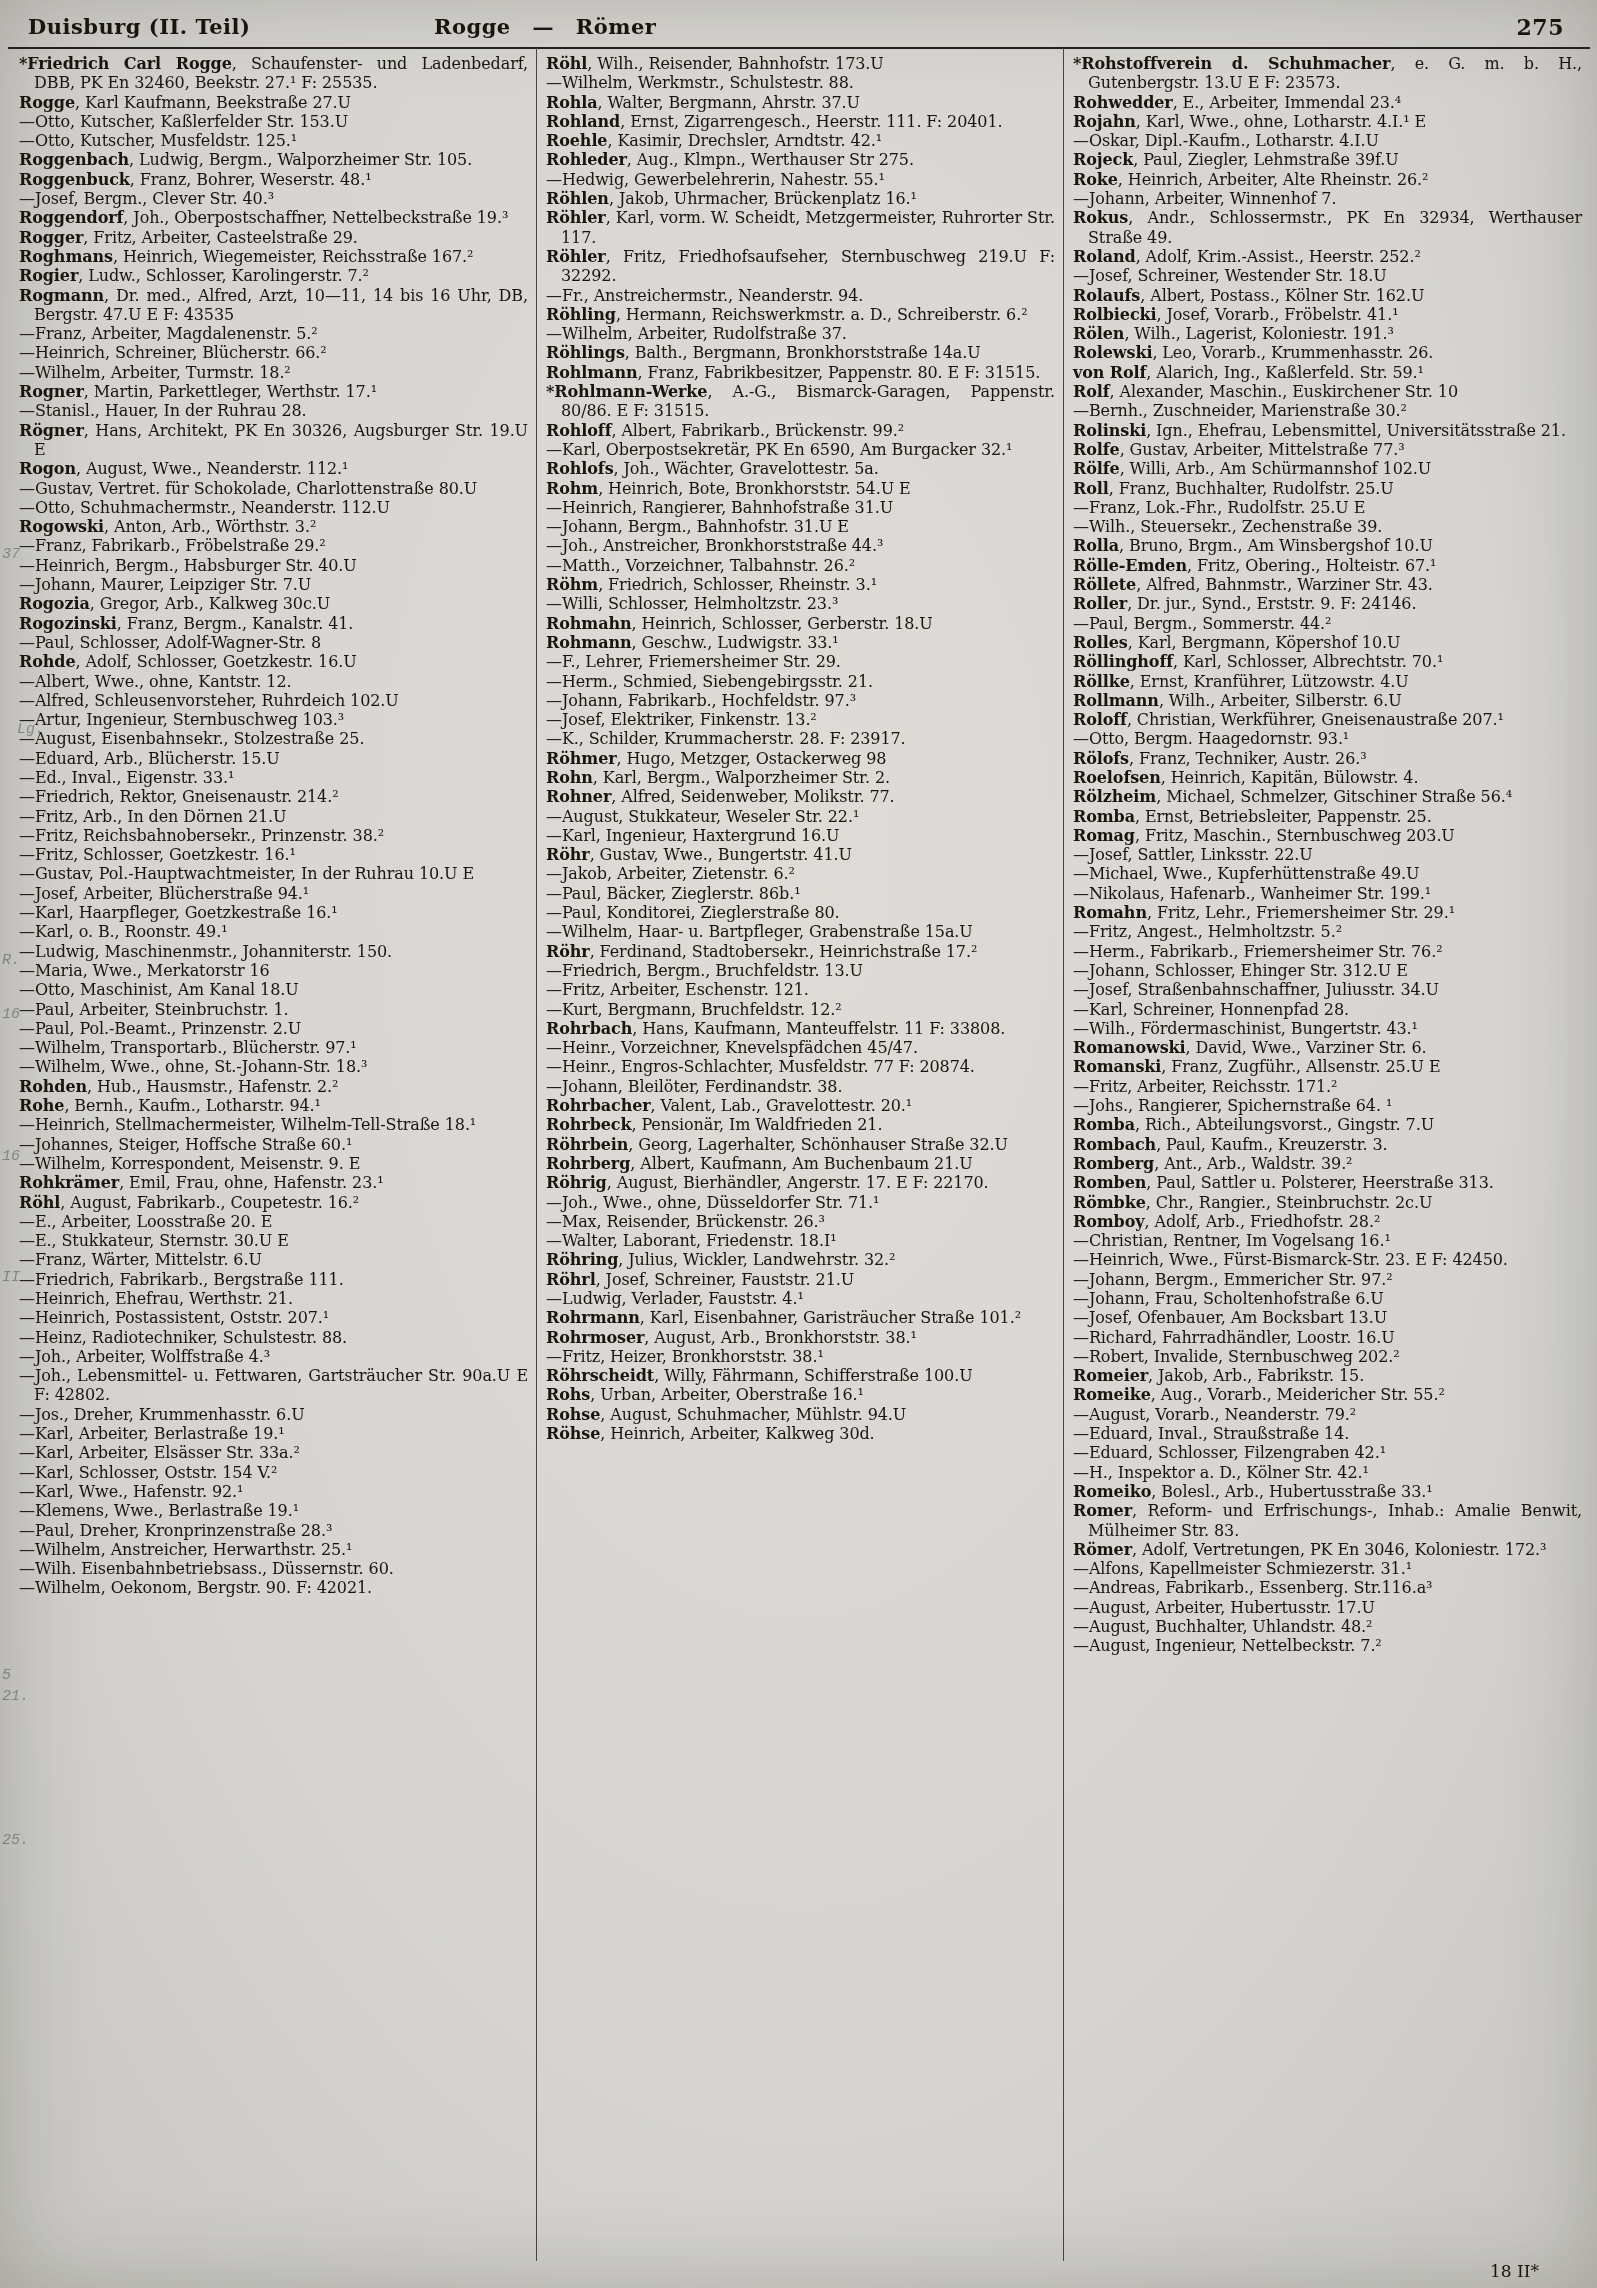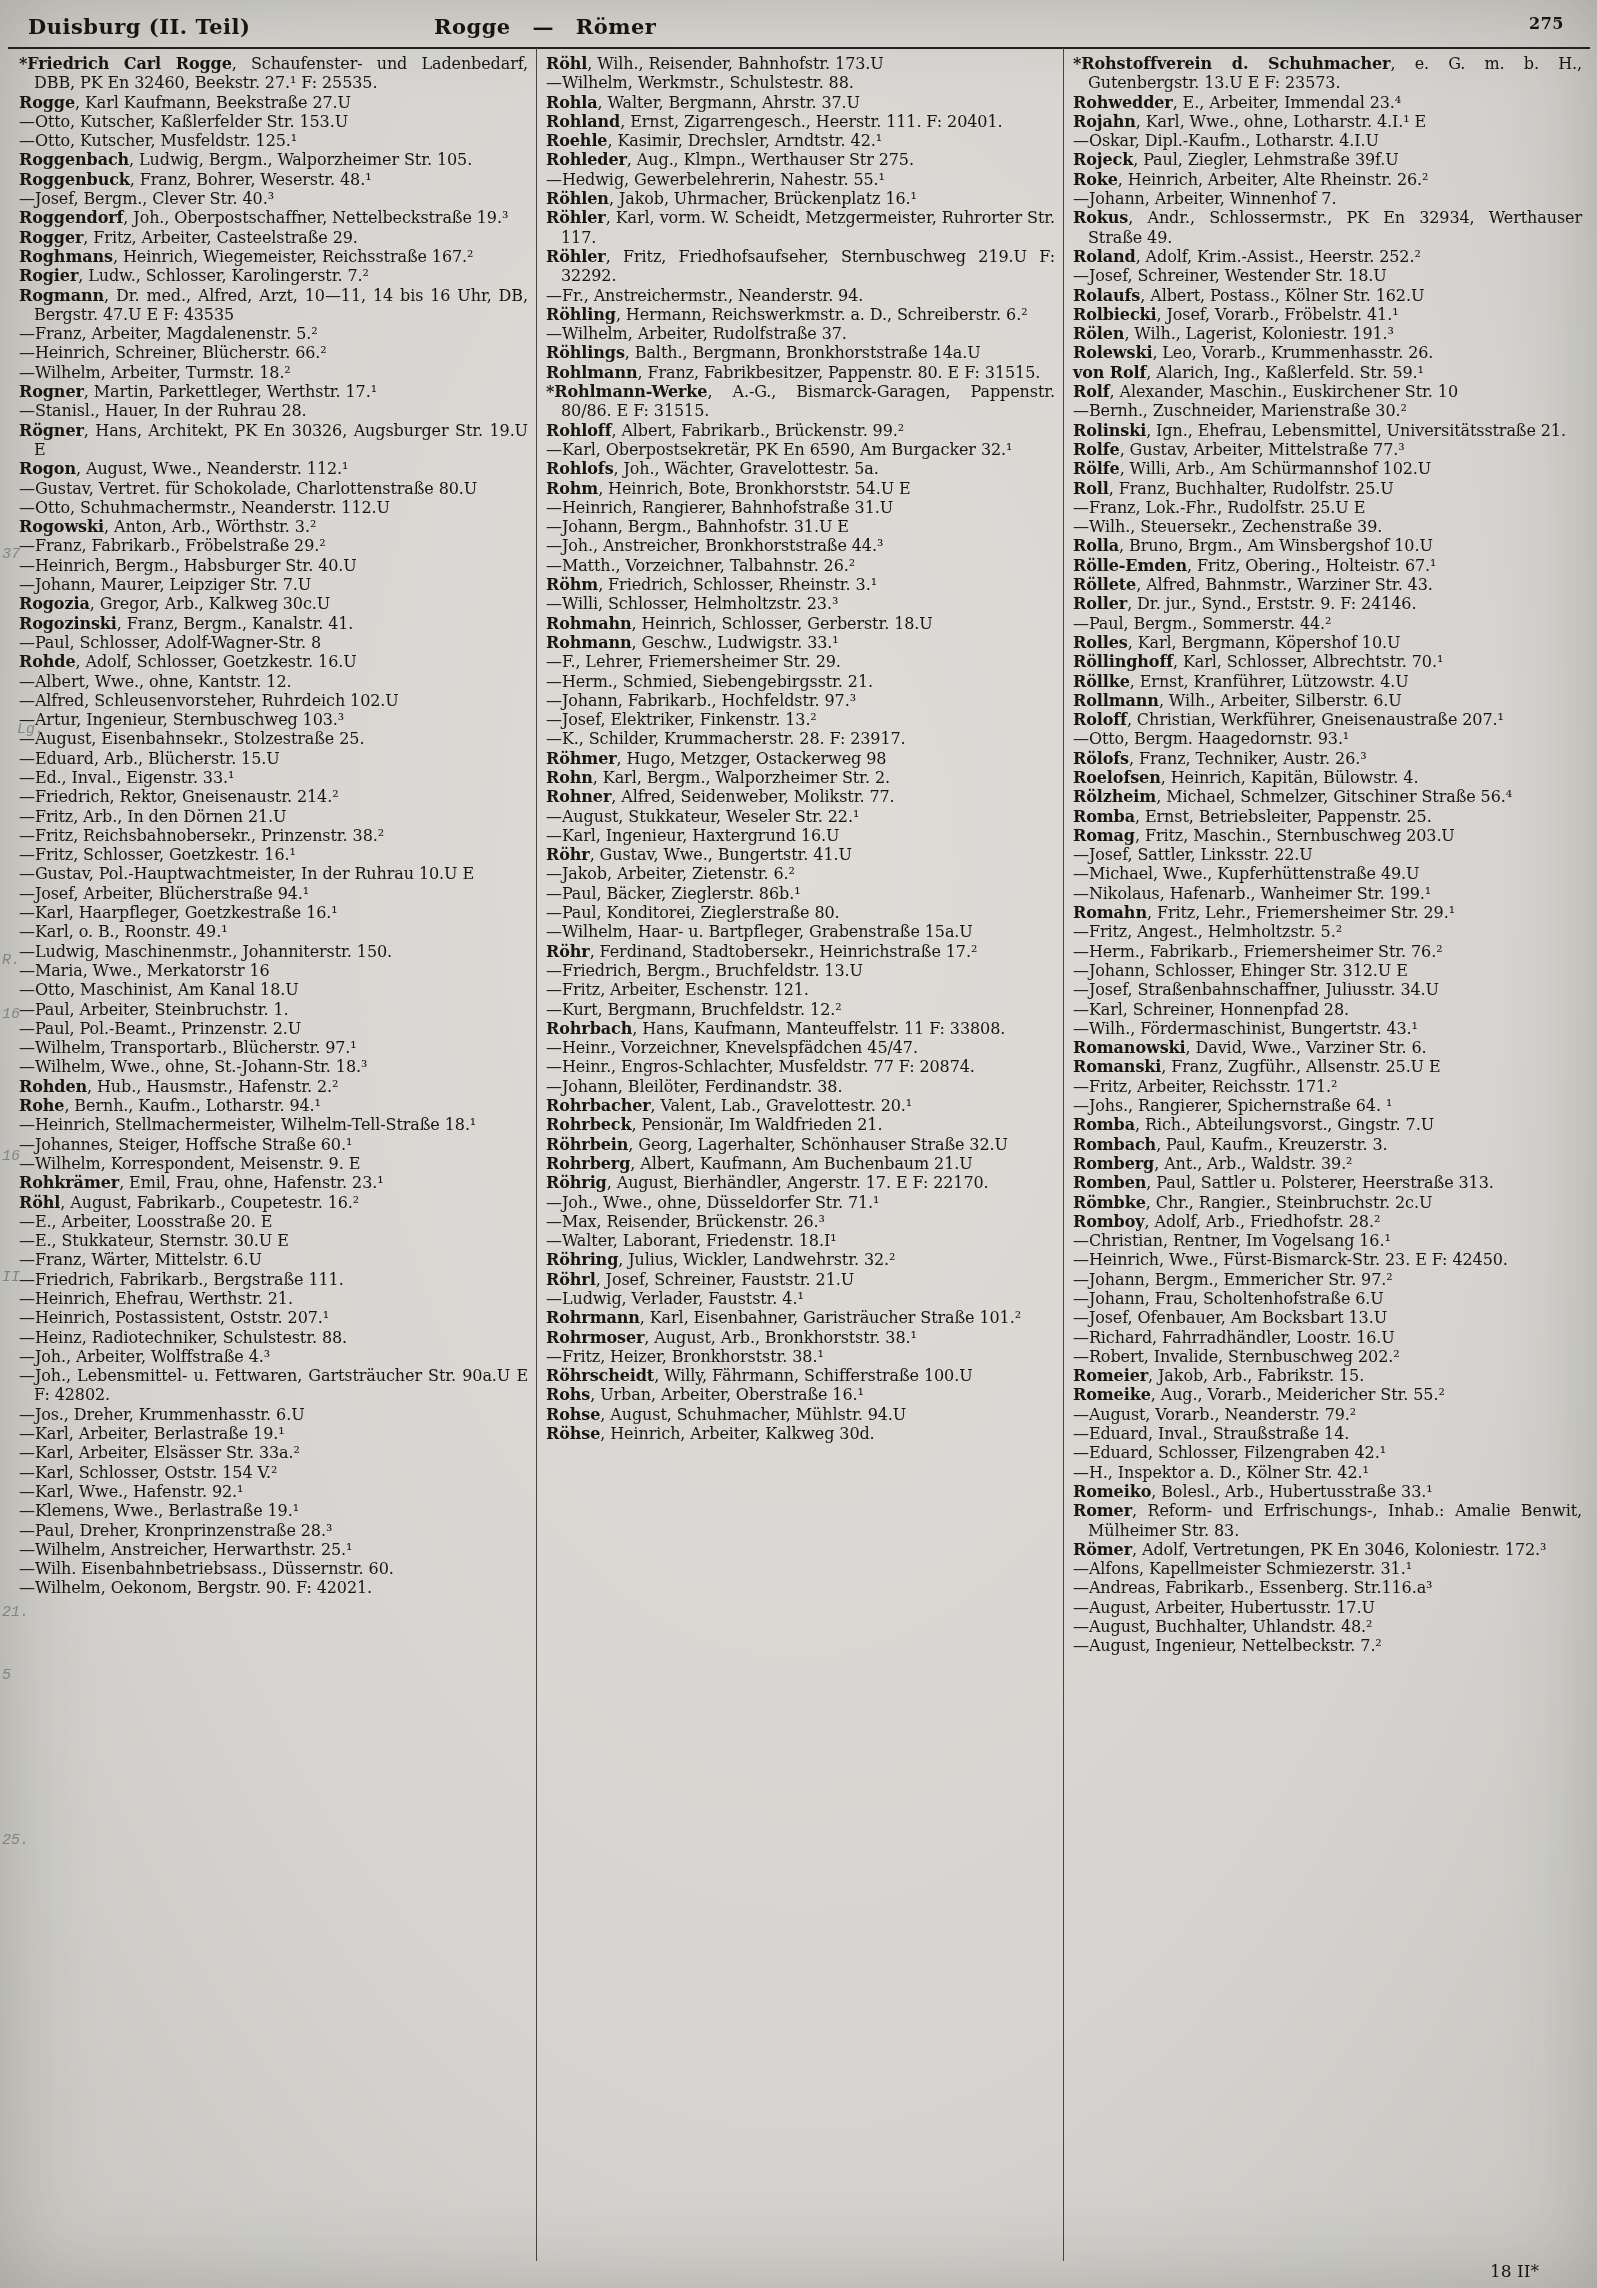--- a/index.html
+++ b/index.html
@@ -11,21 +11,21 @@
     overflow:hidden;
   }
   .page{
     position:relative;width:1598px;height:2289px;
     background:radial-gradient(ellipse at 50% 38%, #dedcd7 0%, #d5d4d0 62%, #c7c6c1 100%);
     box-shadow:inset 0 0 89px rgba(60,55,45,.25);
   }
   .page-header{position:absolute;top:14px;left:0;right:12px;height:32px;font-weight:bold;font-size:21px;letter-spacing:0.5px}
   .h-left{position:absolute;left:28px;top:0}
   .h-center{position:absolute;left:434px;top:0;word-spacing:14px}
-  .h-right{position:absolute;right:22px;top:0;font-size:16px}
+  .h-right{position:absolute;right:22px;top:0;font-size:22px}
   .rule{position:absolute;top:47px;left:8px;right:8px;height:2px;background:#23211c}
   .columns{position:absolute;top:52px;bottom:28px;left:10px;right:8px;display:flex}
   .col{flex:1 1 0;padding:2px 8px 0 9px;font-size:16px;line-height:19.3px;text-align:justify;letter-spacing:-0.1px}
   .vrule{width:1px;background:#46443f;margin-top:-4px}
   .entry{padding-left:15px;text-indent:-15px}
   .entry b{font-weight:bold}
   .page-footer{position:absolute;bottom:8px;right:59px;font-weight:normal;font-size:17px}
   #margin-marks .mark{
     position:absolute;left:2px;
     font-family:Liberation Mono, monospace;
@@ -283,19 +283,19 @@
 
   <footer class="page-footer">18 II*</footer>
 
   <div id="margin-marks">
       <span class="mark" style="top: 546px;">37</span>
       <span class="mark" style="top: 721px; margin-left: 15px;">Lg.</span>
       <span class="mark" style="top: 952px;">R.</span>
       <span class="mark" style="top: 1006px;">16</span>
       <span class="mark" style="top: 1148px;">16</span>
       <span class="mark" style="top: 1269px; text-align: right;">II</span>
-      <span class="mark" style="top: 1604px; text-align: right;">21.</span>
+      <span class="mark" style="top: 1688px; text-align: right;">21.</span>
       <span class="mark" style="top: 1667px;">5</span>
       <span class="mark" style="top: 1832px;">25.</span>
     </div>
 
 </div>
 
 
 </body></html>

